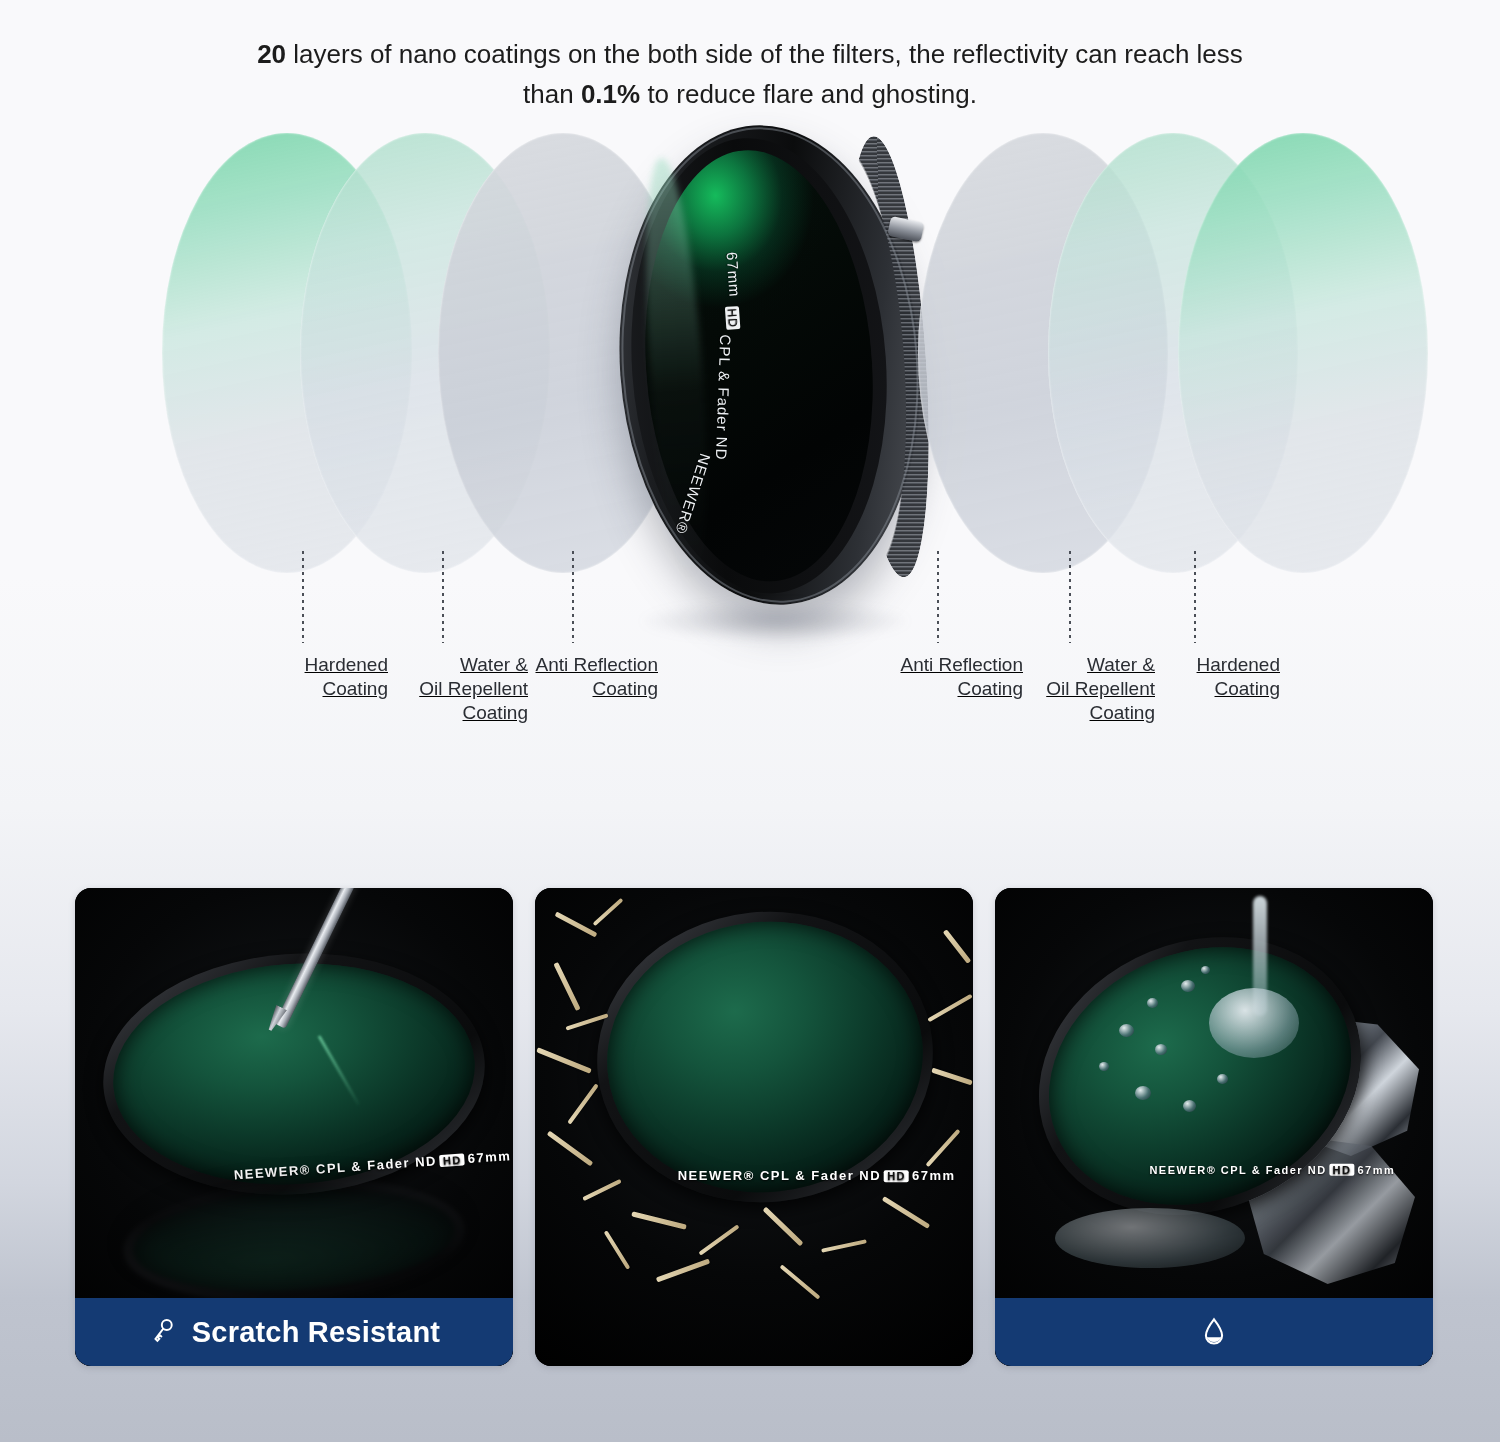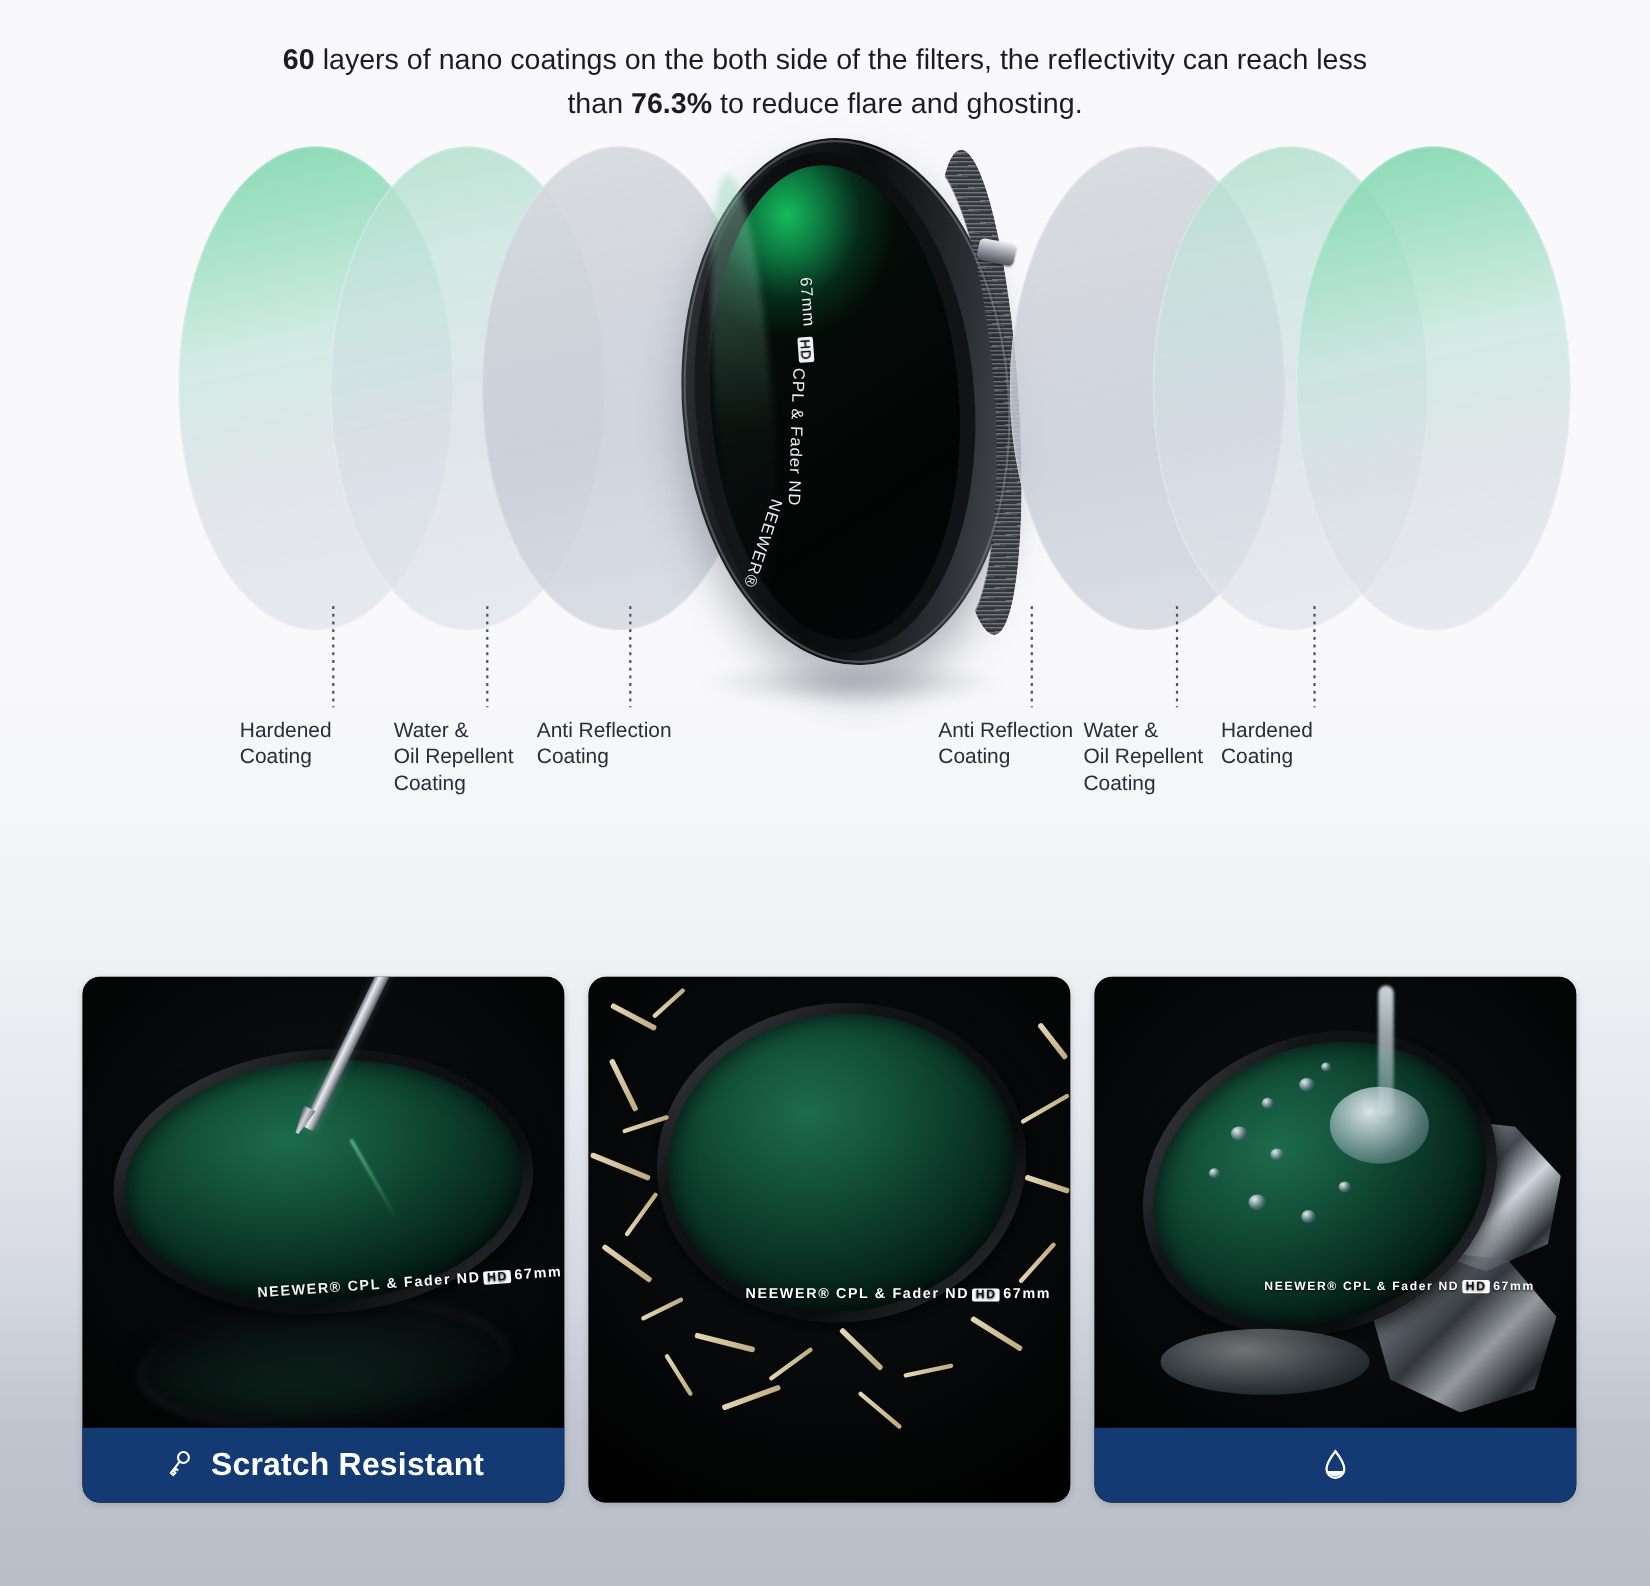--- a/index.html
+++ b/index.html
@@ -128,21 +128,21 @@
   }
   .filter-shadow{
     position:absolute; left:640px; top:468px;
     width:270px; height:40px; border-radius:50%;
     background:radial-gradient(ellipse at center, rgba(90,96,112,.32), transparent 72%);
     filter:blur(5px);
   }
 
   
   .callouts{ position:absolute; left:0; right:0; top:418px; height:200px; }
-  .callout{ position:absolute; text-align:left; width:170px; }
+  .callout{ position:absolute; text-align:right; width:170px;text-decoration:underline; }
   .callout .dots{
     width:2px; margin:0 auto;
     background-image:linear-gradient(to bottom,#4b4f57 0 3px, transparent 3px 7px);
     background-size:2px 7px;
   }
   .callout .ctext{
     margin-top:10px; font-size:19px; color:#2a2d33; line-height:1.28;
     font-family:"Liberation Sans", sans-serif;
   }
 
@@ -243,21 +243,21 @@
     color:#fff; font-size:29px; font-weight:bold;
     font-family:"Liberation Sans", sans-serif; letter-spacing:.2px;
   }
   .bicon{ width:30px; height:32px; display:flex; align-items:center; justify-content:center; }
 </style>
 </head>
 <body>
 
 <div class="header">
   <div class="subtitle">
-    <b>60</b><span> layers of nano coatings on the both side of the filters, the reflectivity can reach less than </span><b>76.3%</b><span> to reduce flare and ghosting.</span>
+    <b>20</b><span> layers of nano coatings on the both side of the filters, the reflectivity can reach less than </span><b>0.1%</b><span> to reduce flare and ghosting.</span>
   </div>
 </div>
 
 <div class="diagram">
 
   <div class="disc green" style="left:162px;"></div>
   <div class="disc greenlight" style="left:300px;"></div>
   <div class="disc grey" style="left:438px;"></div>
 
   <div class="filter-body">

